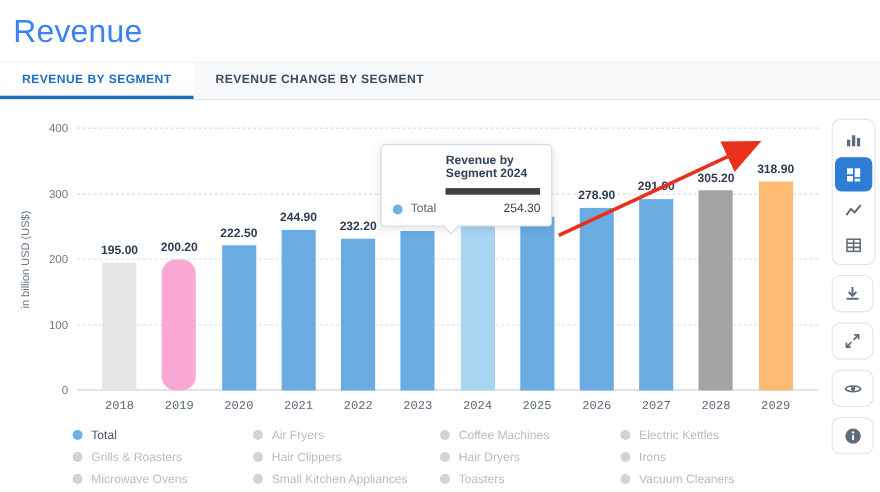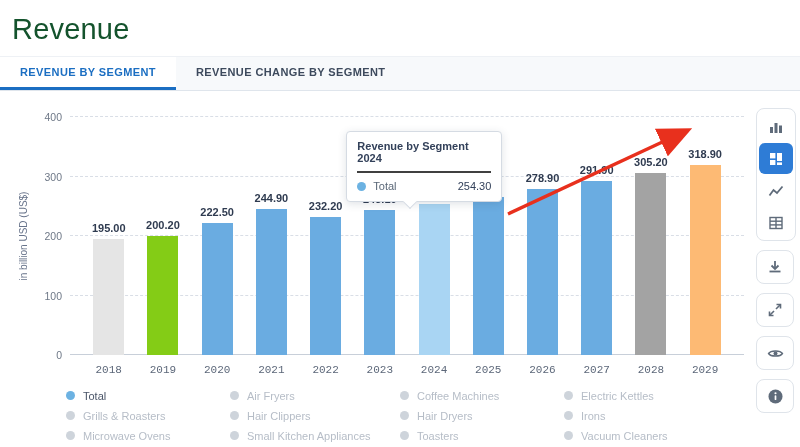--- a/index.html
+++ b/index.html
@@ -5,21 +5,21 @@
   * { box-sizing: border-box; margin: 0; padding: 0; }
   html,body { width: 800px; height: 447px; }
   body {
     font-family: "Liberation Sans", sans-serif;
     background: #ffffff;
     position: relative;
     overflow: hidden;
   }
   
   .header { padding: 13px 0 10px 12px; }
-  .page-title { font-size: 29px; font-weight: 500; color: #14532d; letter-spacing: .2px; }
+  .page-title { font-size: 29px; font-weight: 500; color: #3b82f6; letter-spacing: .2px; }
 
   
   .tabstrip {
     display: flex; height: 35px; align-items: stretch;
     background: #f7f9fb; border-top: 1px solid #eef1f5; border-bottom: 1px solid #dfe5ec; text-align: center;
   }
   .tab {
     display: flex; align-items: center; padding: 0 20px;
     font-size: 11px; font-weight: 700; letter-spacing: .4px;
     color: #3d4a5d; cursor: pointer; border-bottom: 3px solid transparent;
@@ -64,21 +64,21 @@
 
   
   .tooltip {
     position: absolute; left: 41%; top: 14px; width: 156px;
     background: #fff; border: 1px solid #d5dbe3; border-radius: 4px;
     box-shadow: 0 2px 8px rgba(40,60,90,.15);
     padding: 8px 10px 9px; z-index: 5;
   }
   .tooltip-title {
     font-size: 11px; font-weight: 700; color: #33415a;
-    padding-bottom: 7px; border-bottom: 2px solid #404040; margin-bottom: 7px;
+    padding-bottom: 7px; border-bottom: 6px solid #404040; margin-bottom: 7px; margin-left: 48px;
   }
   .tooltip-row { display: flex; align-items: center; gap: 7px; font-size: 11px; color: #5b6878; }
   .tooltip-row .dot { width: 9px; height: 9px; border-radius: 50%; }
   .tooltip-value { margin-left: auto; color: #33415a; }
   .tooltip-caret {
     position: absolute; bottom: -6px; left: 58px; width: 10px; height: 10px;
     background: #fff; border-right: 1px solid #d5dbe3; border-bottom: 1px solid #d5dbe3;
     transform: rotate(45deg);
   }
 
@@ -149,21 +149,21 @@
   <span class="axis-label">in billion USD (US$)</span>
 
   <div class="bars-row">
       <div class="bar-col">
         <div class="bar" style="height: 48.75%; background: #e5e5e5;">
           <span class="bar-value">195.00</span>
         </div>
         <span class="year">2018</span>
       </div>
       <div class="bar-col">
-        <div class="bar" style="height: 50.05%; background: #84cc16;">
+        <div class="bar" style="height: 50.05%; background: #f9a8d4; border-radius: 13px;">
           <span class="bar-value">200.20</span>
         </div>
         <span class="year">2019</span>
       </div>
       <div class="bar-col">
         <div class="bar" style="height: 55.625%; background: rgb(106, 172, 225);">
           <span class="bar-value">222.50</span>
         </div>
         <span class="year">2020</span>
       </div>

